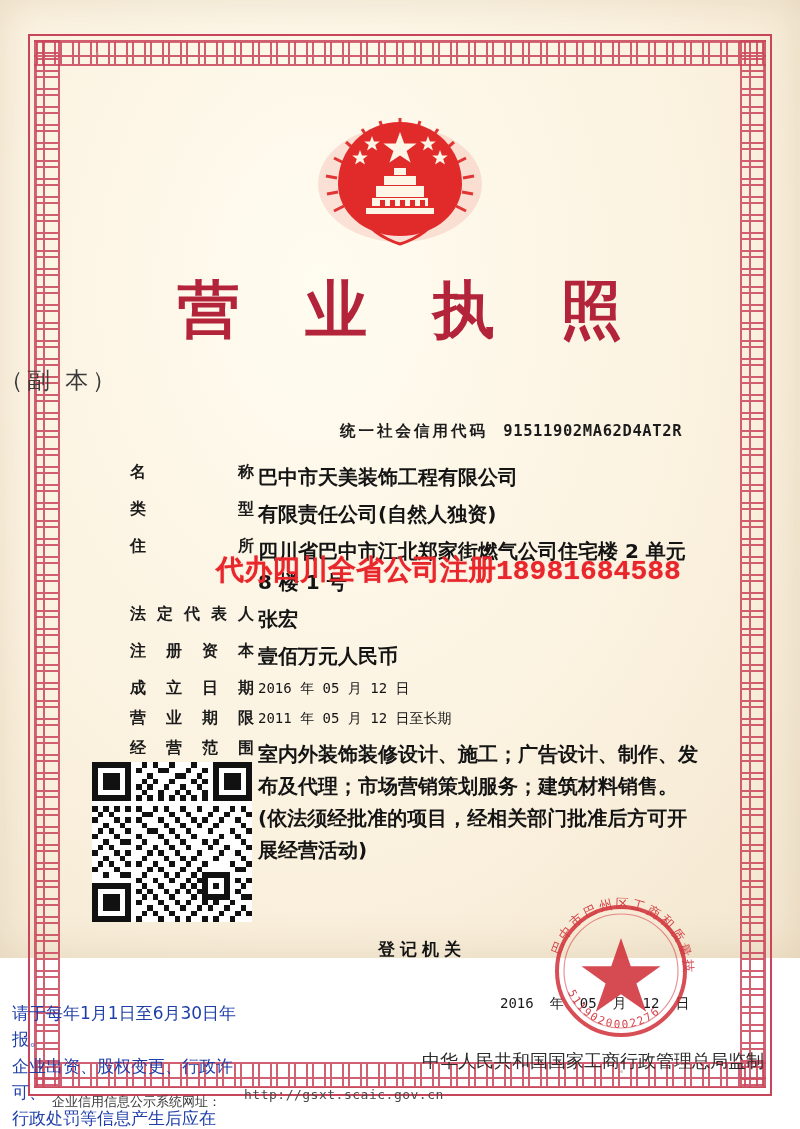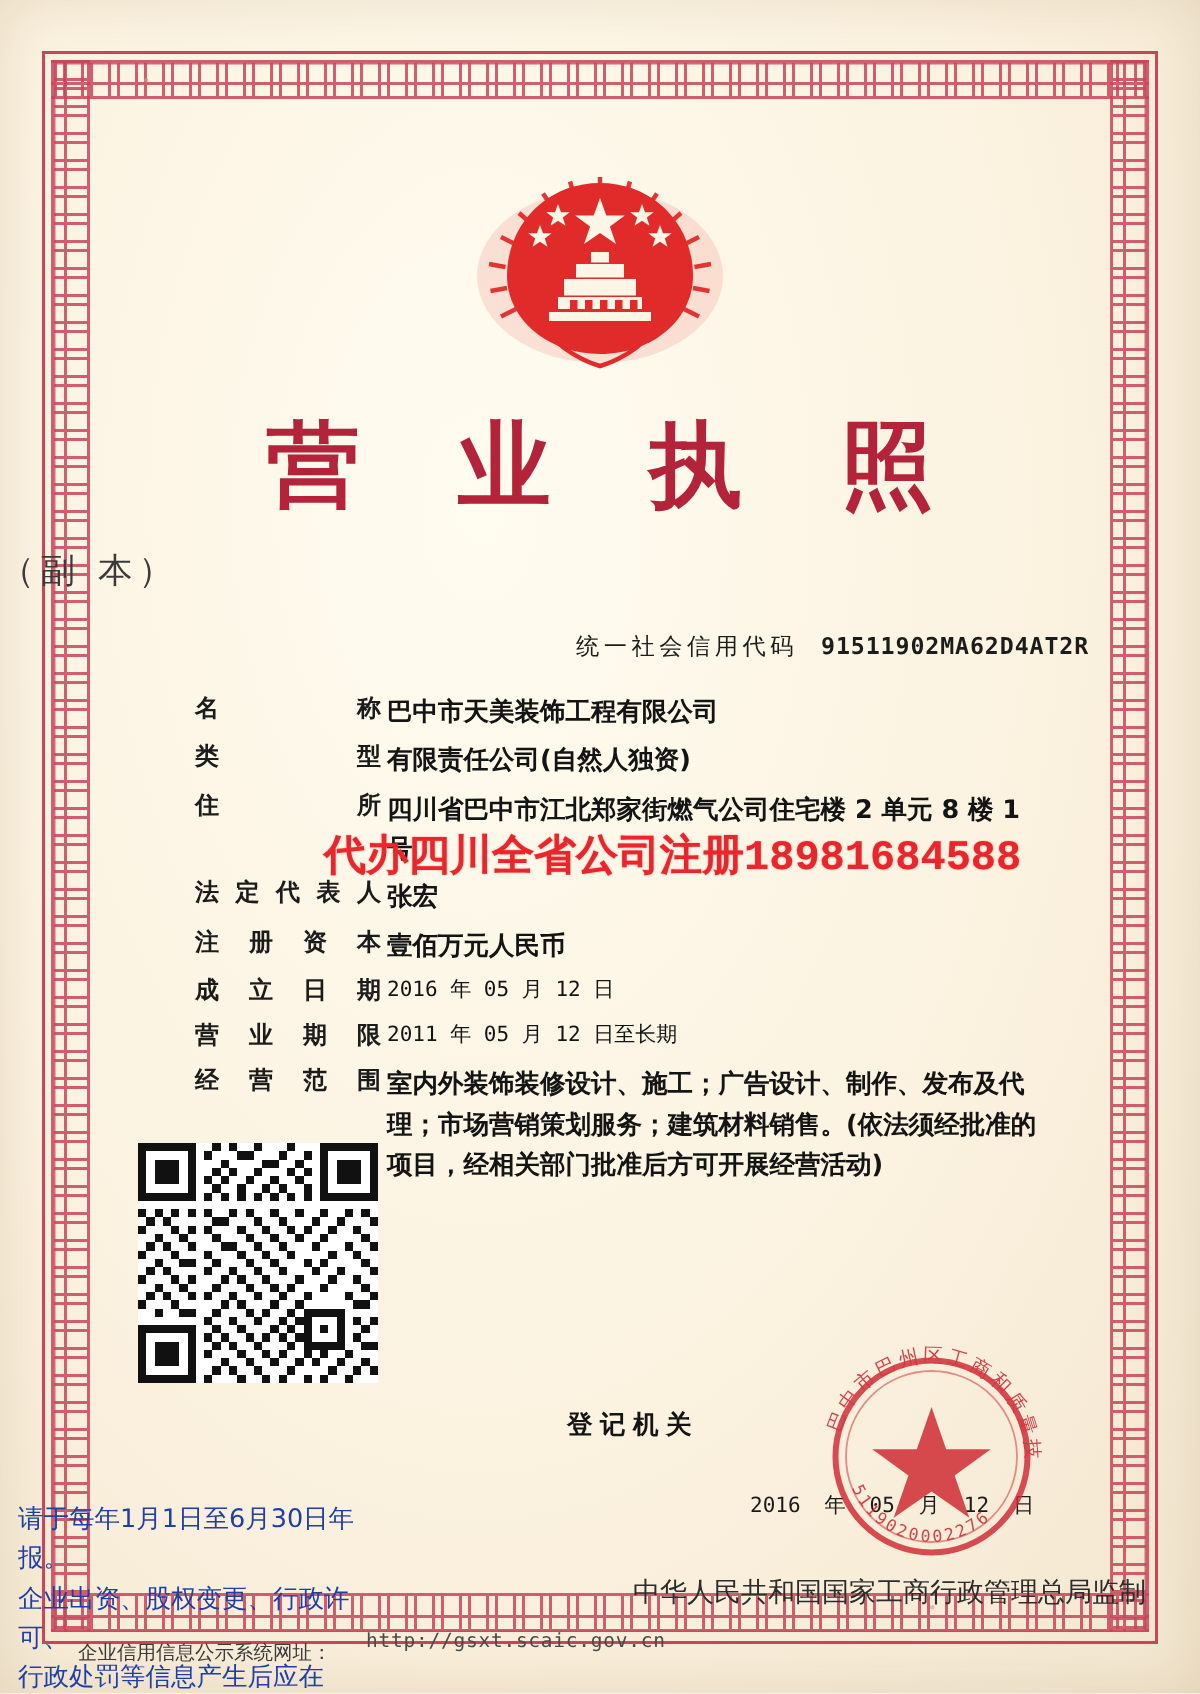--- a/index.html
+++ b/index.html
@@ -9,21 +9,21 @@
   }
   body {
     width: 800px;
     height: 1129px;
     font-family: "Liberation Sans", sans-serif;
     overflow: hidden;
   }
   #license {
     position: relative;
     width: 800px;
-    height: 1129px;
+    height: 958px;
     background: #fdf6e6;
     background-image:
       radial-gradient(ellipse at 40% 30%, #fffcf0 0%, #fbf2e0 55%, #f3e6cf 100%);
   }
   
   .paper-edge {
     position: absolute;
     left: 0; top: 0; right: 0; bottom: 0;
     box-shadow: inset 0 0 40px rgba(180,150,110,0.25);
     pointer-events: none;
@@ -121,21 +121,21 @@
   .credit-line {
     position: absolute;
     left: 340px;
     top: 421px;
     font-family: "DejaVu Sans", sans-serif;
     font-size: 15.5px;
     color: #1c1c1c;
     white-space: nowrap;
     letter-spacing: .4px;
   }
-  .credit-line .lbl { letter-spacing: 3px; font-weight: normal; margin-left: 44px; }
+  .credit-line .lbl { letter-spacing: 3px; font-weight: bold; }
   .credit-line .val { font-family: "DejaVu Sans Mono", monospace; font-weight: bold; letter-spacing: .6px; margin-left: 10px; margin-top: 39px; }
 
   
   .fields {
     position: absolute;
     left: 130px;
     top: 462px;
     width: 570px;
   }
   .row {
@@ -154,21 +154,21 @@
     display: flex;
     justify-content: space-between;
     letter-spacing: 0;
     padding-right: 4px;
     box-sizing: border-box;
   }
   .row .label span { display: inline-block; }
   .row .value {
     flex: 1;
     font-family: "DejaVu Sans", sans-serif;
-    font-size: 17px;
+    font-size: 20px;
     color: #141414;
     line-height: 1.55;
     font-weight: bold;
   }
   .row .value.mono {
     font-family: "DejaVu Sans Mono", monospace;
     font-size: 14px;
     font-weight: normal;
     letter-spacing: 0;
   }

